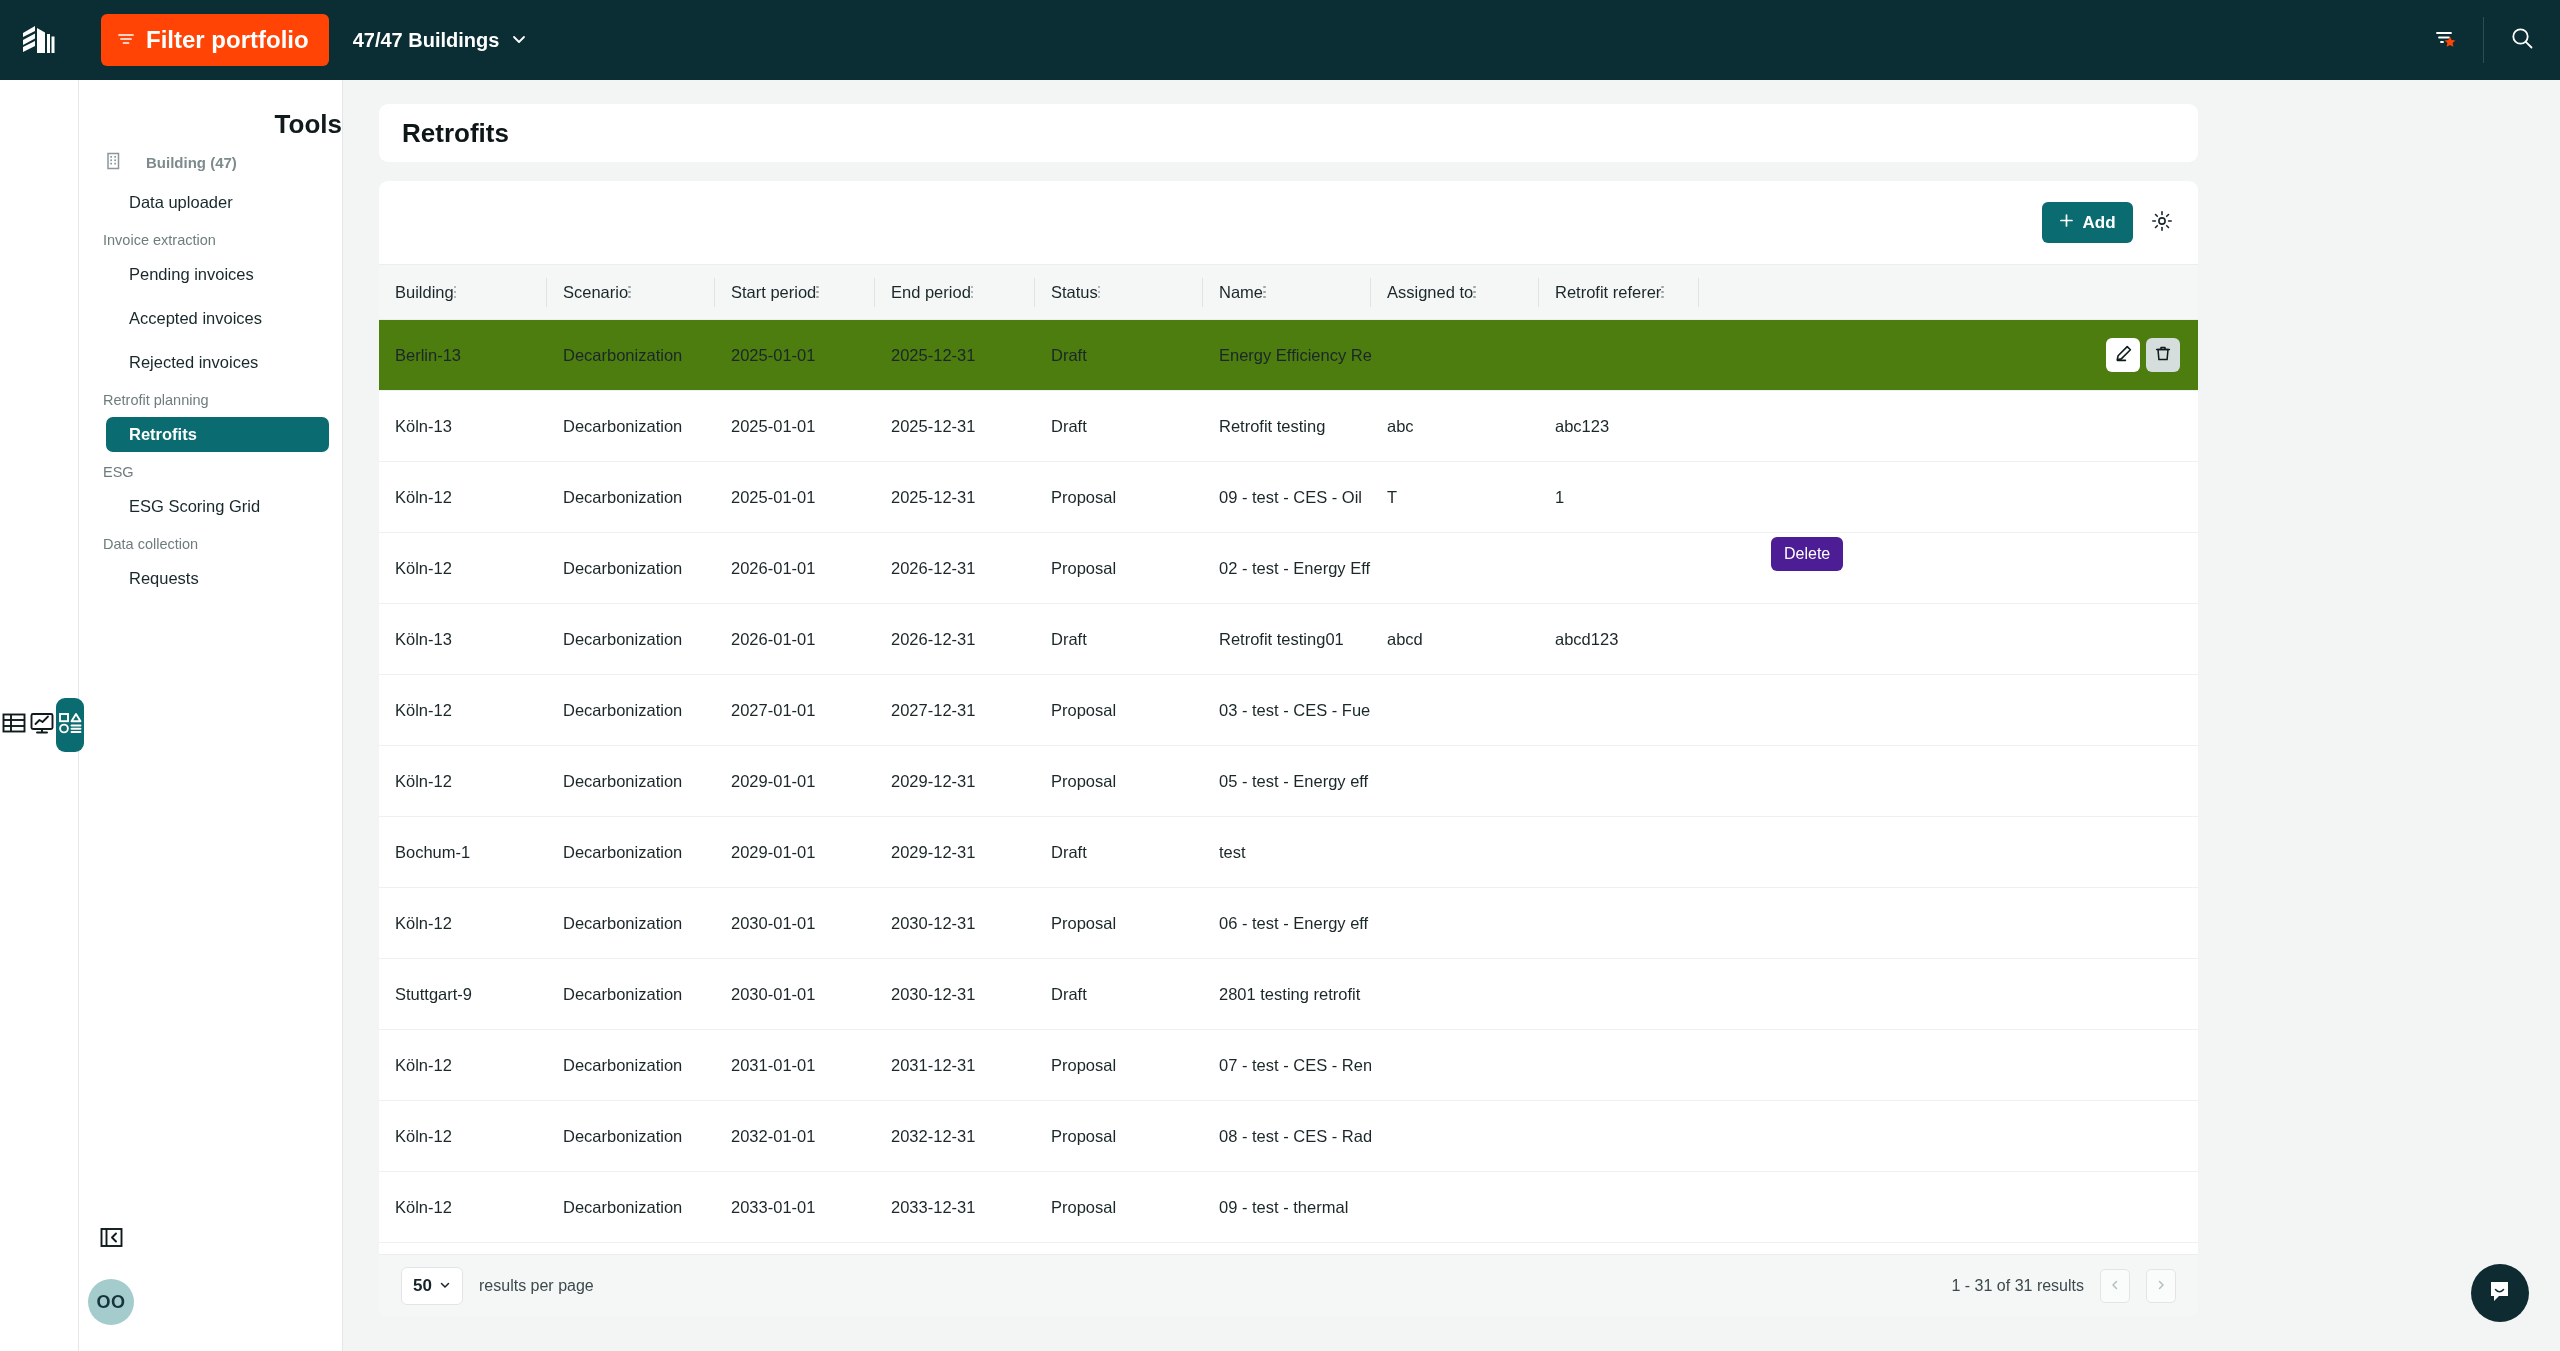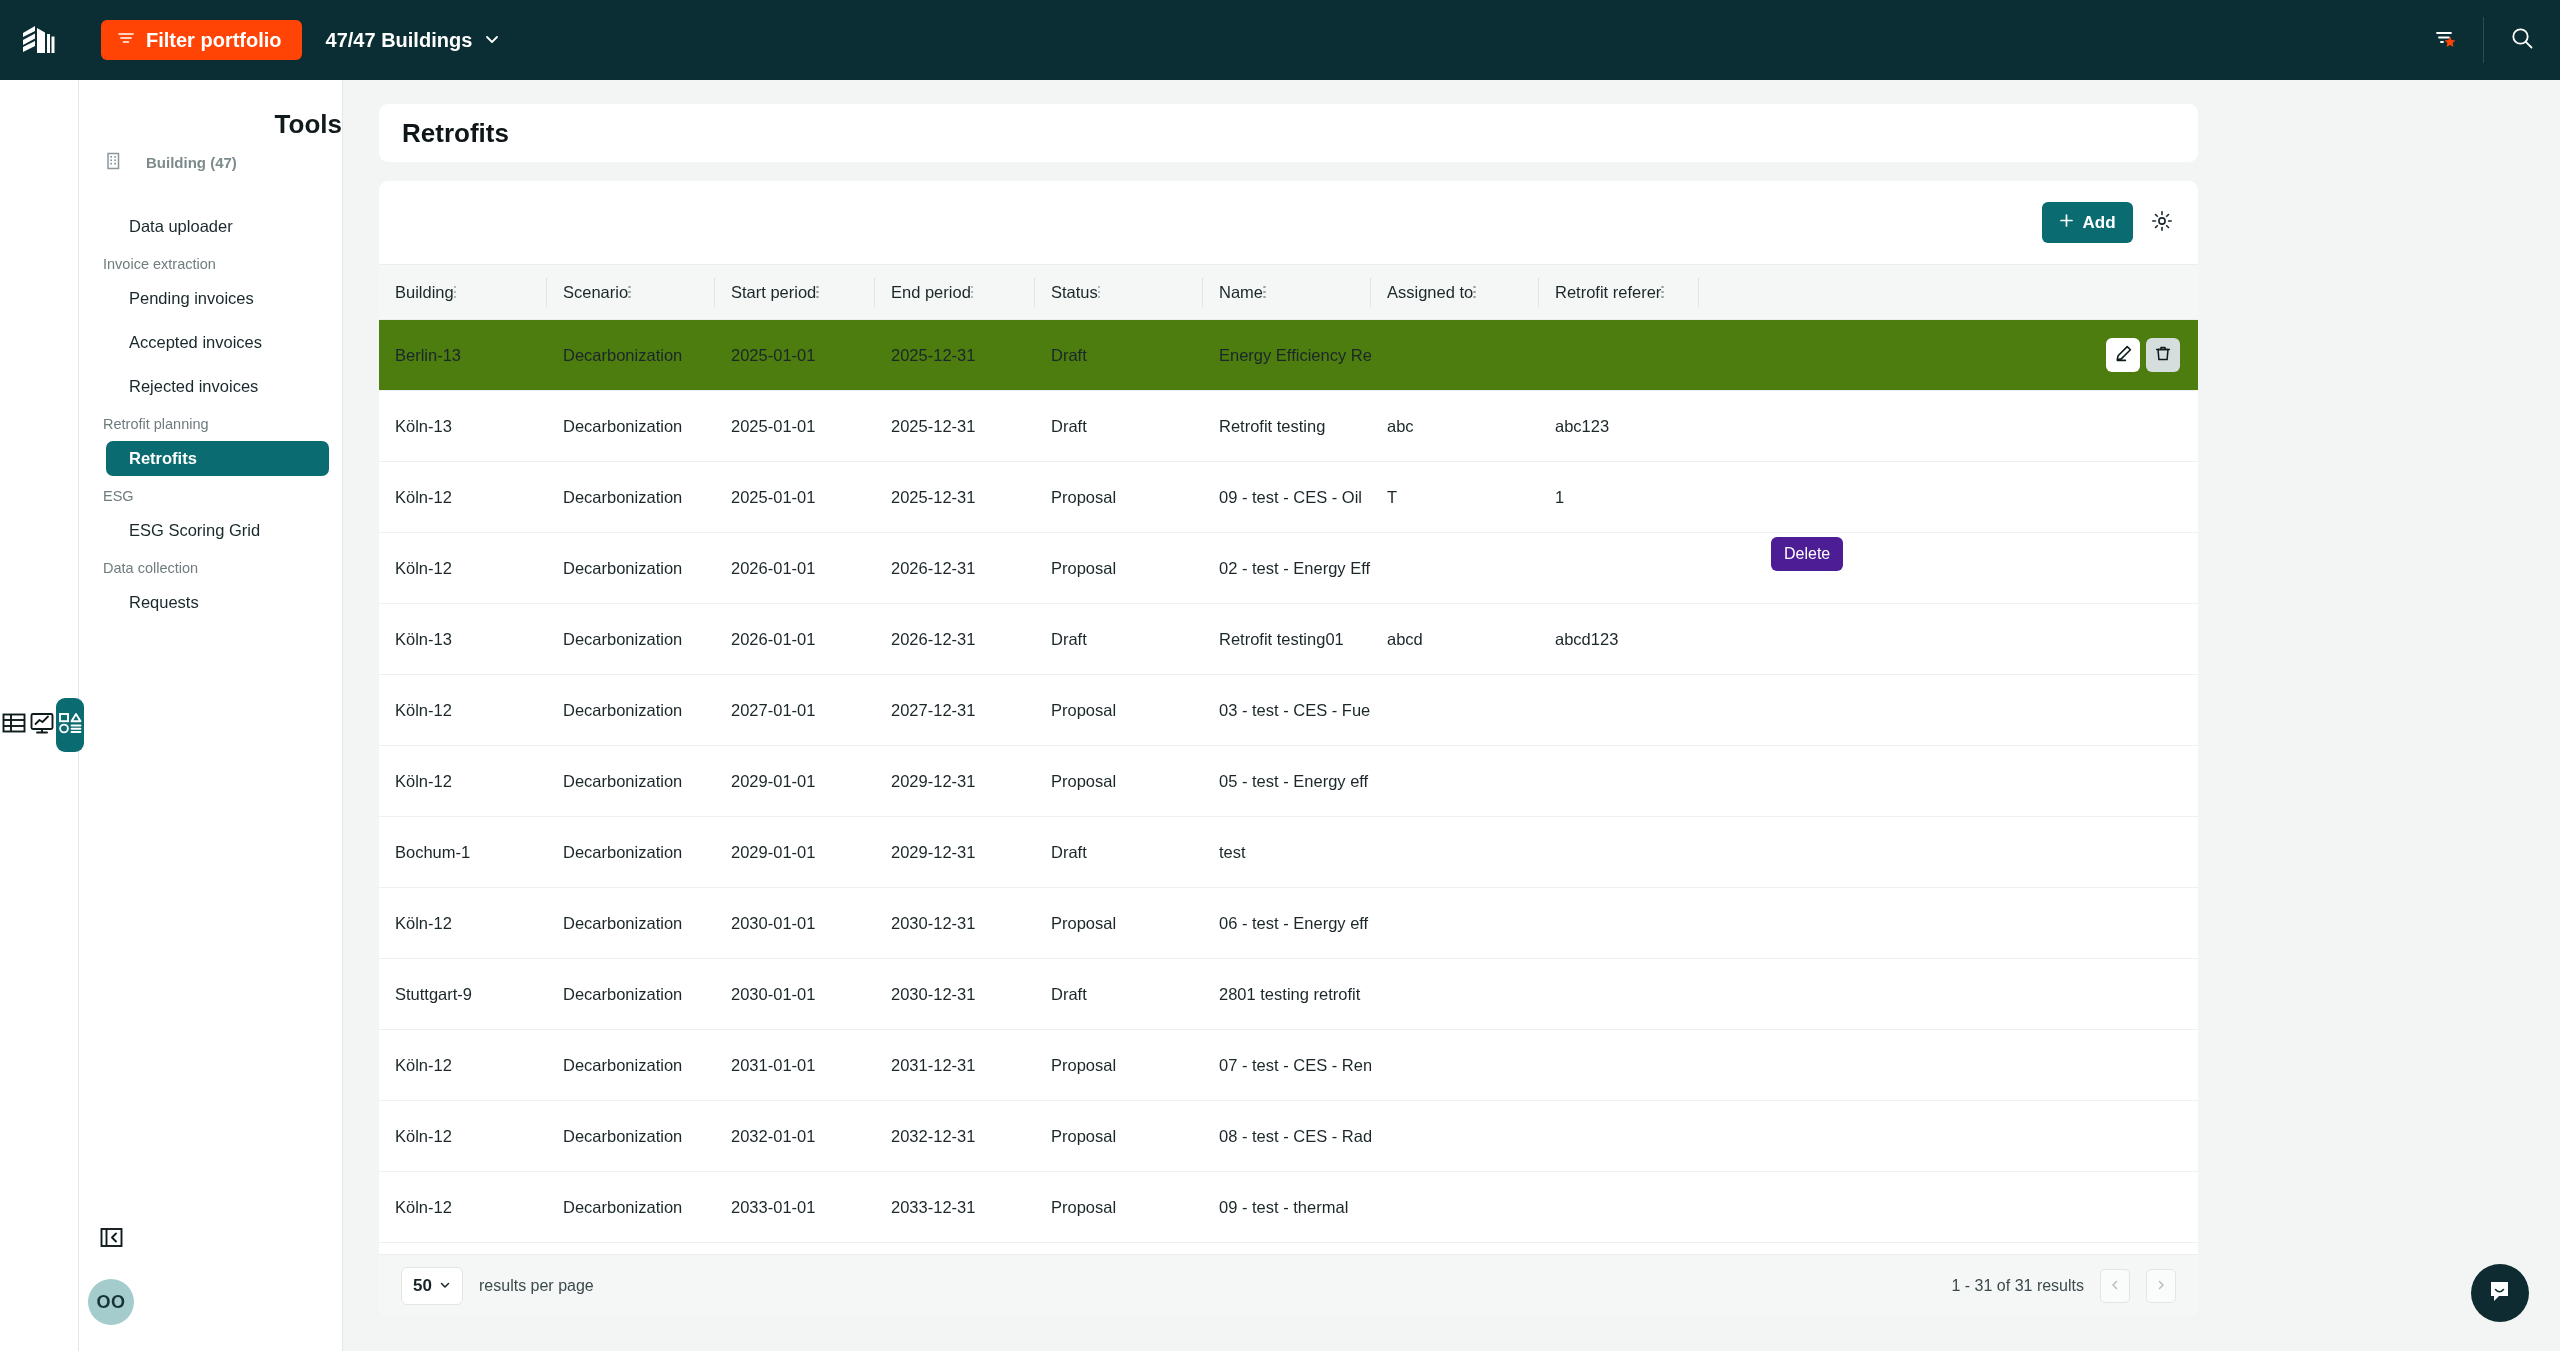--- a/index.html
+++ b/index.html
@@ -17,26 +17,26 @@
     background: #0a2e33;
     display: flex; align-items: center;
     z-index: 40;
   }
   .brand-logo {
     width: 78px; height: 80px;
     display: flex; align-items: center; justify-content: center;
   }
   .filter-portfolio-btn {
     margin-left: 23px;
-    height: 40px;
+    height: 52px;
     background: #ff4405;
     border: none; border-radius: 6px;
     color: #fff;
     font-family: "Liberation Sans", sans-serif;
-    font-size: 20px; font-weight: bold;
+    font-size: 24px; font-weight: bold;
     padding: 0 20px 0 16px;
     display: flex; align-items: center; gap: 11px;
     cursor: pointer;
   }
   .buildings-select {
     margin-left: 24px;
     display: flex; align-items: center; gap: 12px;
     color: #fff;
     font-size: 20px; font-weight: bold;
     cursor: pointer;
@@ -104,21 +104,21 @@
     font-size: 26px; font-weight: bold;
     color: #111a1c;
     padding: 0 0 0 27px;
     text-align: right;
   }
   .tools-sub {
     display: flex; align-items: center; gap: 24px;
     padding: 12px 0 0 27px;
     color: #7e8b8d; font-size: 15px; font-weight: bold;
   }
-  .nav-list { margin-top: 36px; }
+  .nav-list { margin-top: 12px; }
   .nav-group-label {
     color: #6f7c7e;
     font-size: 14.5px;
     padding: 12px 0 9px 24px;
   }
   .nav-item {
     margin: 0 13px 0 27px;
     height: 35px;
     display: flex; align-items: center;
     padding-left: 23px;

